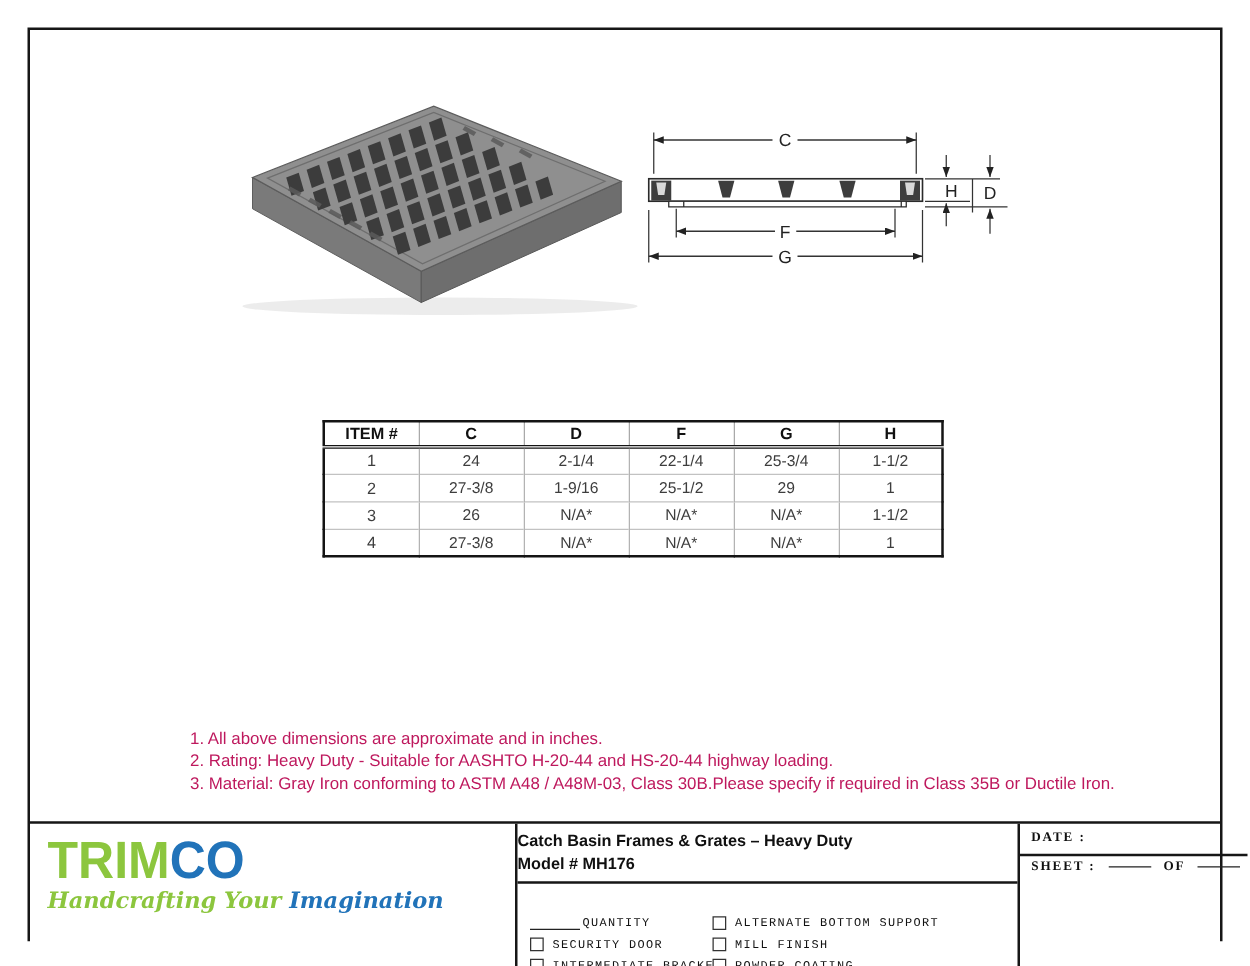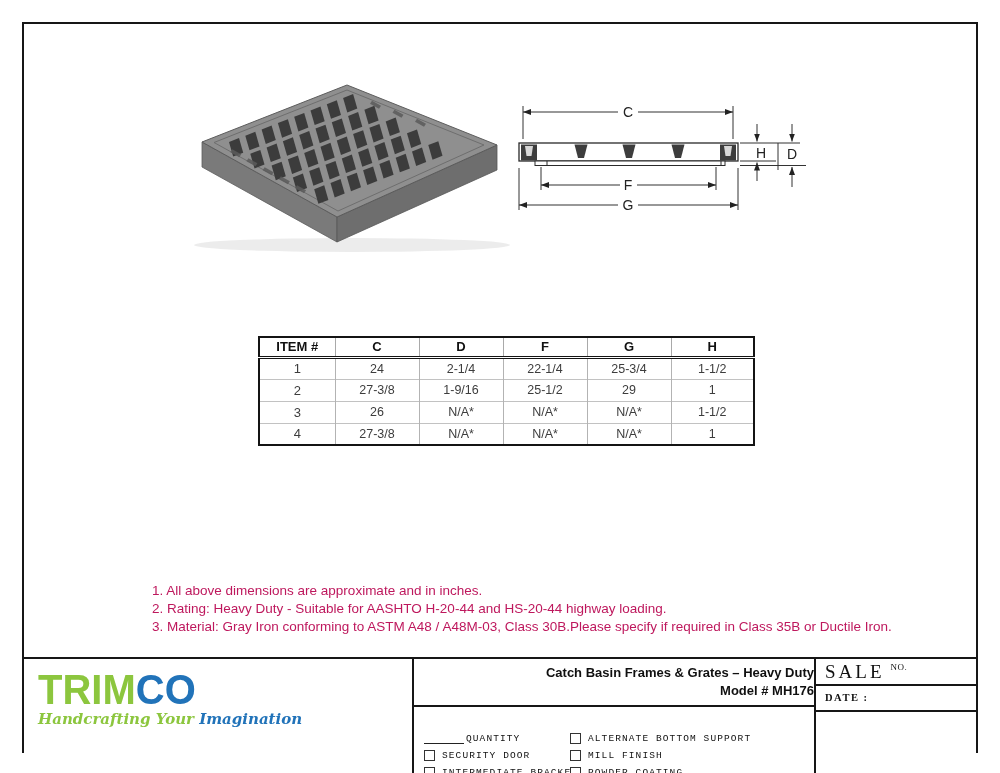--- a/index.html
+++ b/index.html
@@ -36,25 +36,25 @@
   .f-mid{position:relative;width:404px;flex:none;box-sizing:border-box;
          border-left:2px solid #161616;border-right:2px solid #161616;}
   .f-right{position:relative;flex:1;}
 
   .logo{position:absolute;left:14px;top:10px;width:215px;}
   .logo-word{font-weight:800;font-size:40px;line-height:38px;letter-spacing:0px;
              transform:scaleY(1.05);transform-origin:left top;white-space:nowrap;}
   .logo-green{color:#8CC63E;}
   .logo-blue{color:#2173B9;}
   .logo-tagline{font-family:"DejaVu Serif",serif;font-style:italic;font-weight:bold;
-                font-size:15px;margin-top:3px;white-space:nowrap;}
+                font-size:18px;margin-top:3px;white-space:nowrap;}
   .addr{position:absolute;left:211px;top:19px;font-size:11.5px;font-weight:bold;
         line-height:15.5px;color:#202020;white-space:nowrap;}
 
-  .f-title{height:41px;border-bottom:2px solid #161616;text-align:right;padding-top:5px;
+  .f-title{height:41px;border-bottom:2px solid #161616;text-align:left;padding-top:5px;
            box-sizing:content-box;}
   .f-title div{font-size:13px;font-weight:bold;line-height:18px;color:#101010;}
   .opt-area{position:relative;height:44px;}
   .opt-col{position:absolute;top:4px;margin-top:20px;}
   .opt-col1{left:10px;} .opt-col2{left:156px;} .opt-col3{left:284px;}
   .opt-row{display:flex;align-items:center;height:15px;margin-bottom:2px;
            font-family:"Liberation Mono",monospace;font-size:9.5px;letter-spacing:1.1px;
            color:#111;white-space:nowrap;}
   .cb{width:9px;height:9px;border:1px solid #333;background:#fff;display:inline-block;
       margin-right:7px;flex:none;}
@@ -285,23 +285,25 @@
           </div>
           <div class="opt-row">
             <span class="cb"></span>
             <span>POWDER COATING</span>
           </div>
         </div>
       </div>
     </div>
 
     <div class="f-right">
-      <div class="tb-row tb-sale">
-        <span class="sale-word">SALE</span>
-        <span class="sale-no">NO.</span>
-      </div>
       <div class="tb-row tb-date">
         <span>DATE :</span>
       </div>
+      <div class="tb-row tb-sheet">
+        <span>SHEET :</span>
+        <span class="blank sheet-blank"></span>
+        <span>OF</span>
+        <span class="blank sheet-blank"></span>
+      </div>
     </div>
 
   </div>
 </div>
 
 </body></html>

